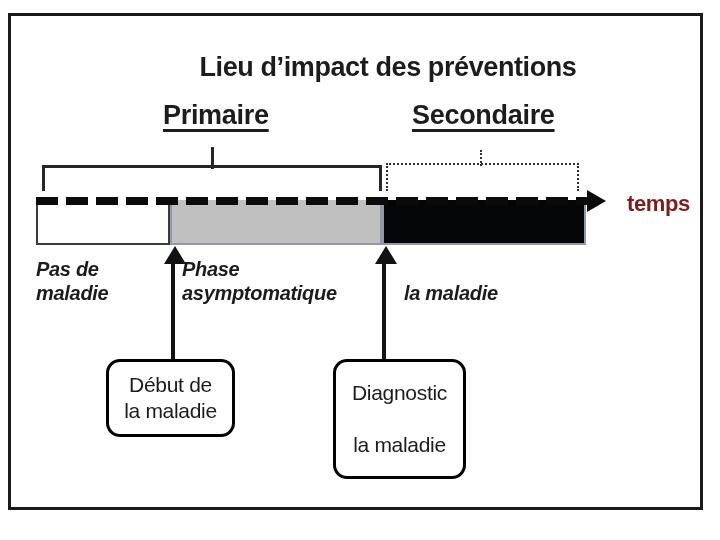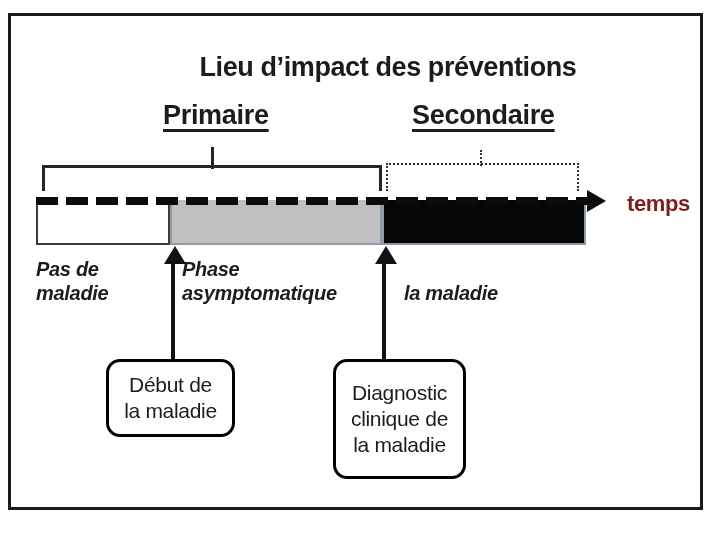--- a/index.html
+++ b/index.html
@@ -279,18 +279,18 @@
 
   <div class="callout callout-start">
     <div>
       <span>Début de</span><br>
       <span>la maladie</span>
     </div>
   </div>
   <div class="callout callout-diagnosis">
     <div>
       <span>Diagnostic</span><br>
-      <span>clinique de</span><br>
+      <br>
       <span>la maladie</span>
     </div>
   </div>
 
 </div>
 
 </body></html>

